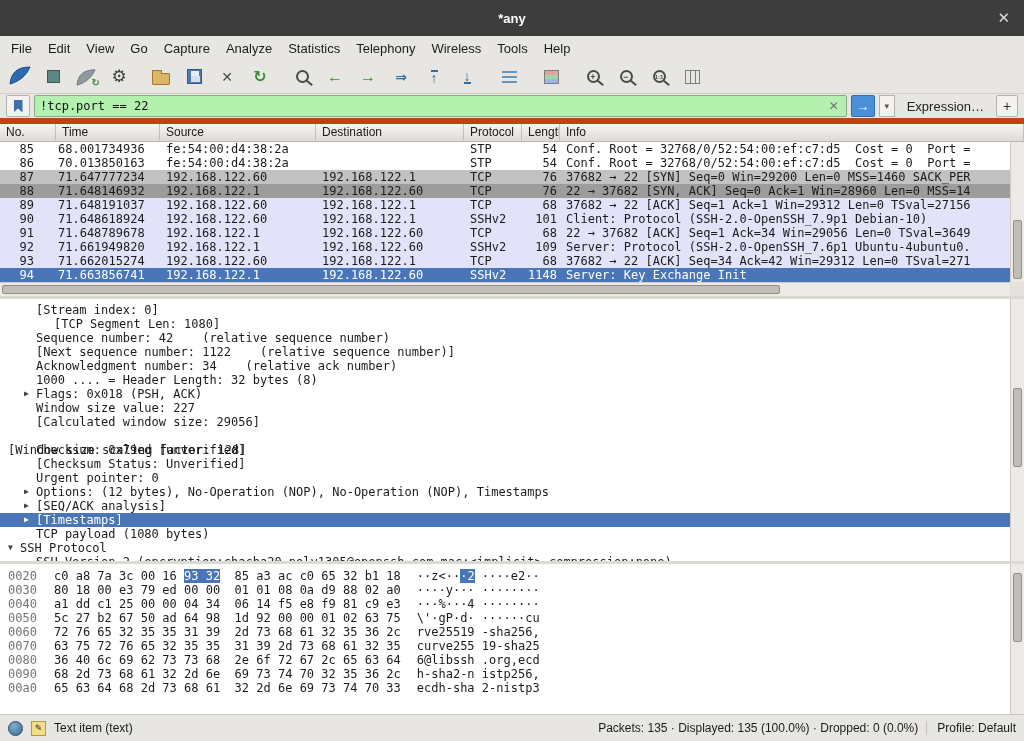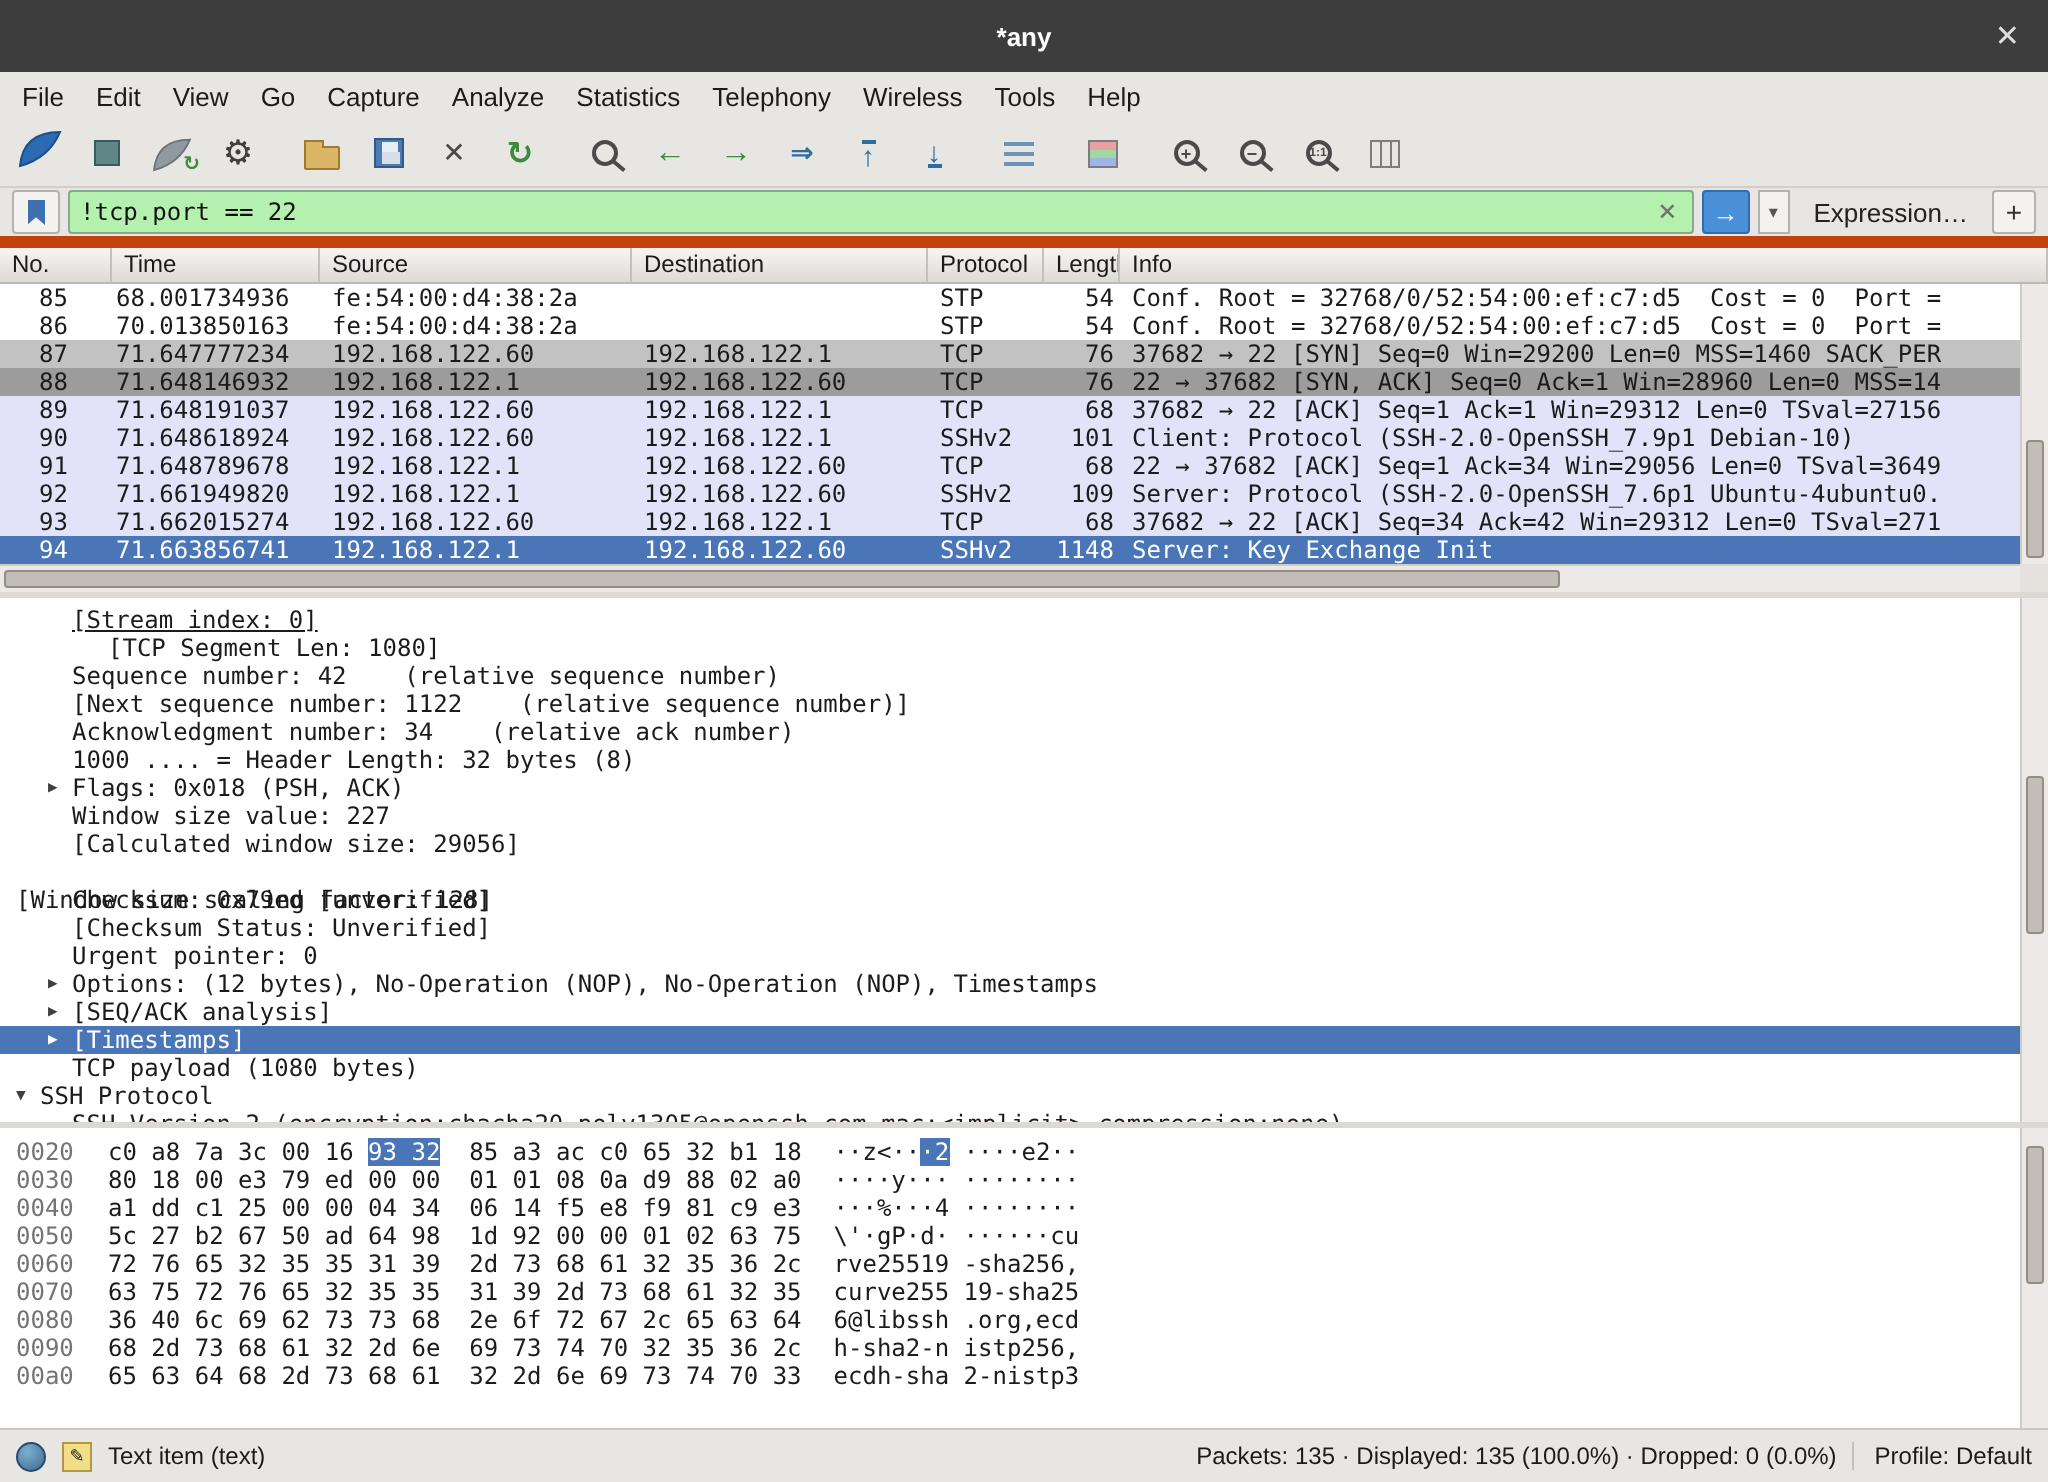--- a/index.html
+++ b/index.html
@@ -338,21 +338,21 @@
     <div class="plist-hscroll">
         <div class="hthumb"></div>
       </div>
     <div class="corner"></div>
   </div>
 
   <div class="splitter"></div>
 
   <div class="detail-pane">
     <div>
-        <div class="dline" style="padding-left: 22px; text-decoration: underline;"><span class="tri"></span><span class="dtext">[Stream index: 0]</span></div>
+        <div class="dline" style="padding-left: 22px;"><span class="tri"></span><span class="dtext">[Stream index: 0]</span></div>
         <div class="dline" style="padding-left: 22px; gap: 18px;"><span class="tri"></span><span class="dtext">[TCP Segment Len: 1080]</span></div>
         <div class="dline" style="padding-left: 22px;"><span class="tri"></span><span class="dtext">Sequence number: 42    (relative sequence number)</span></div>
         <div class="dline" style="padding-left: 22px;"><span class="tri"></span><span class="dtext">[Next sequence number: 1122    (relative sequence number)]</span></div>
         <div class="dline" style="padding-left: 22px;"><span class="tri"></span><span class="dtext">Acknowledgment number: 34    (relative ack number)</span></div>
         <div class="dline" style="padding-left: 22px;"><span class="tri"></span><span class="dtext">1000 .... = Header Length: 32 bytes (8)</span></div>
         <div class="dline" style="padding-left: 22px;"><span class="tri">▶</span><span class="dtext">Flags: 0x018 (PSH, ACK)</span></div>
         <div class="dline" style="padding-left: 22px;"><span class="tri"></span><span class="dtext">Window size value: 227</span></div>
         <div class="dline" style="padding-left: 22px;"><span class="tri"></span><span class="dtext">[Calculated window size: 29056]</span></div>
         <div class="dline" style="padding-left: 8px; flex-direction: column;"><span class="tri"></span><span class="dtext">[Window size scaling factor: 128]</span></div>
         <div class="dline" style="padding-left: 22px;"><span class="tri"></span><span class="dtext">Checksum: 0x79ed [unverified]</span></div>

